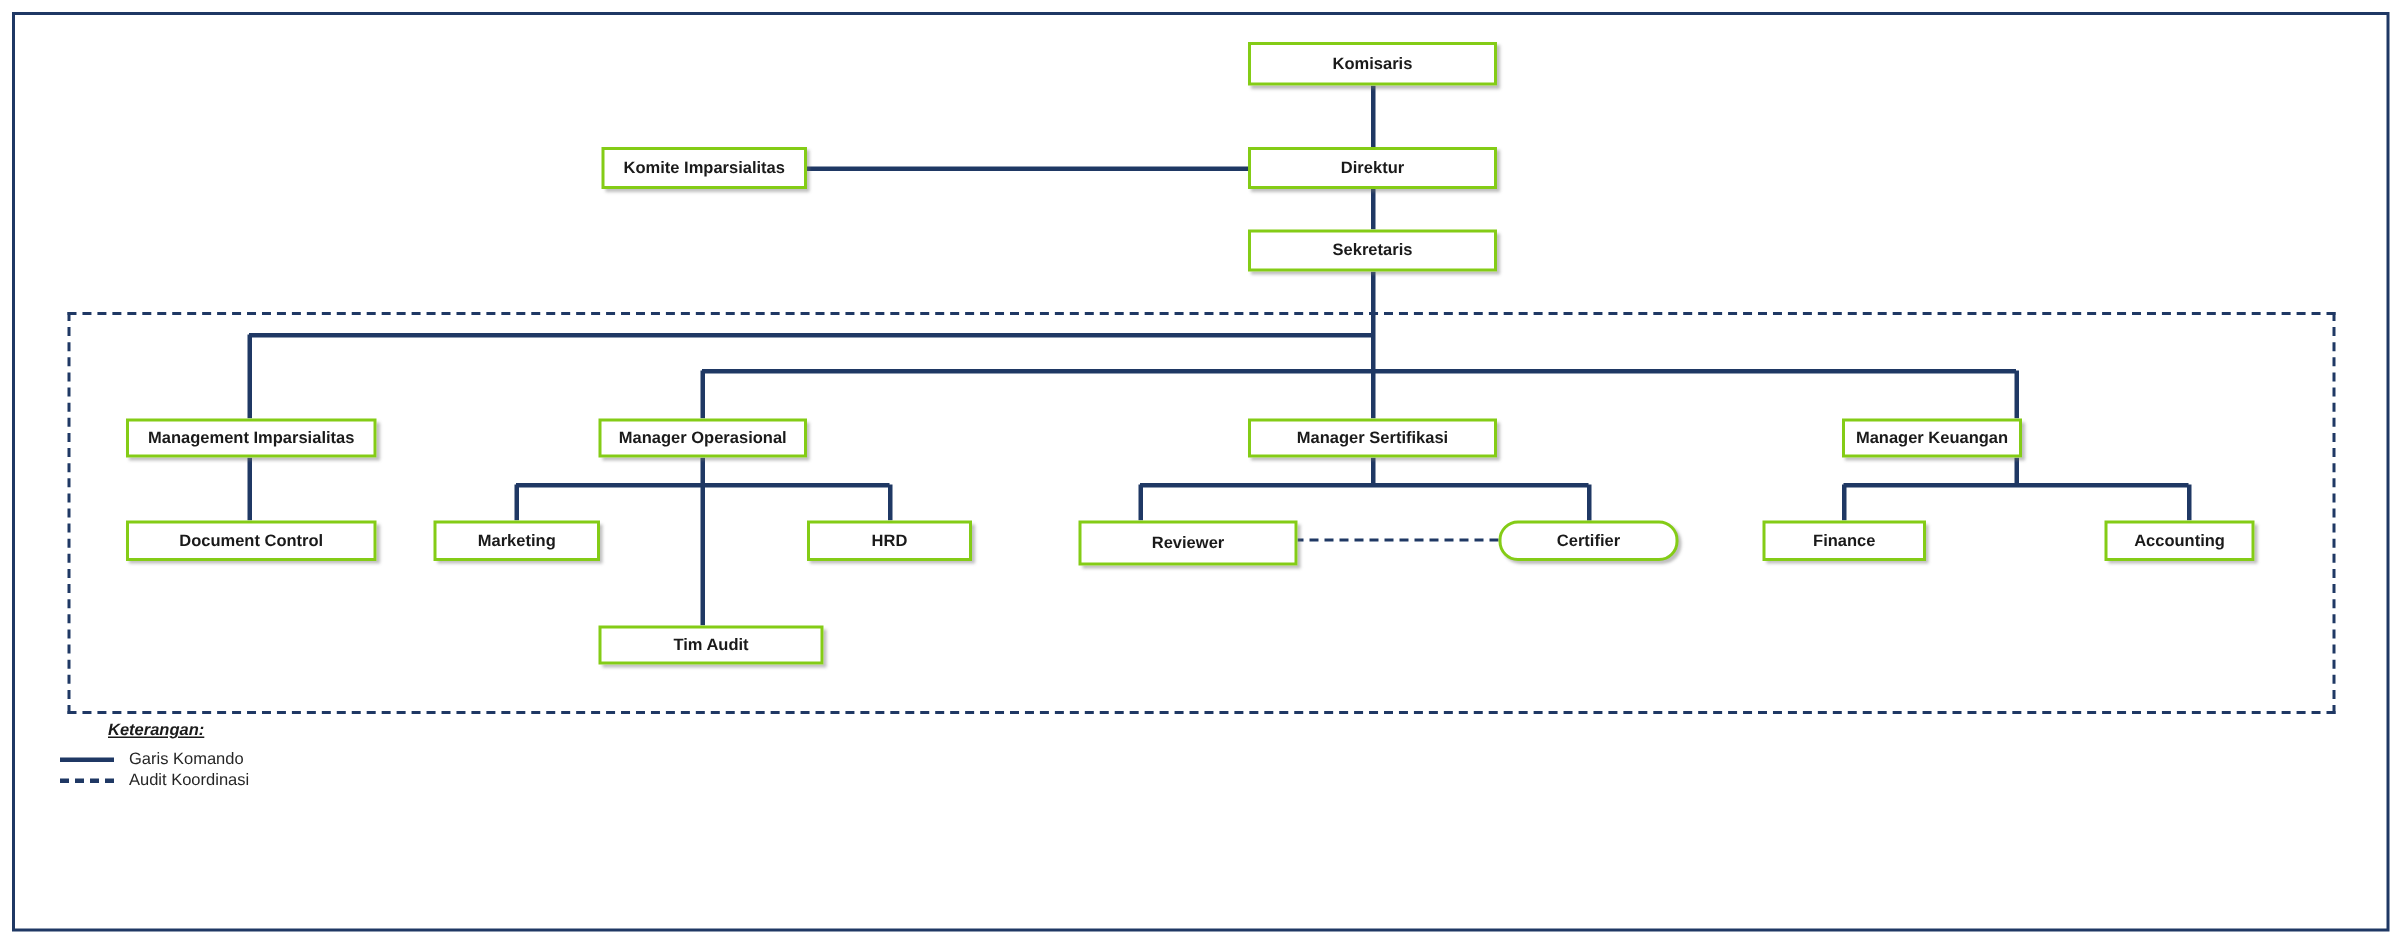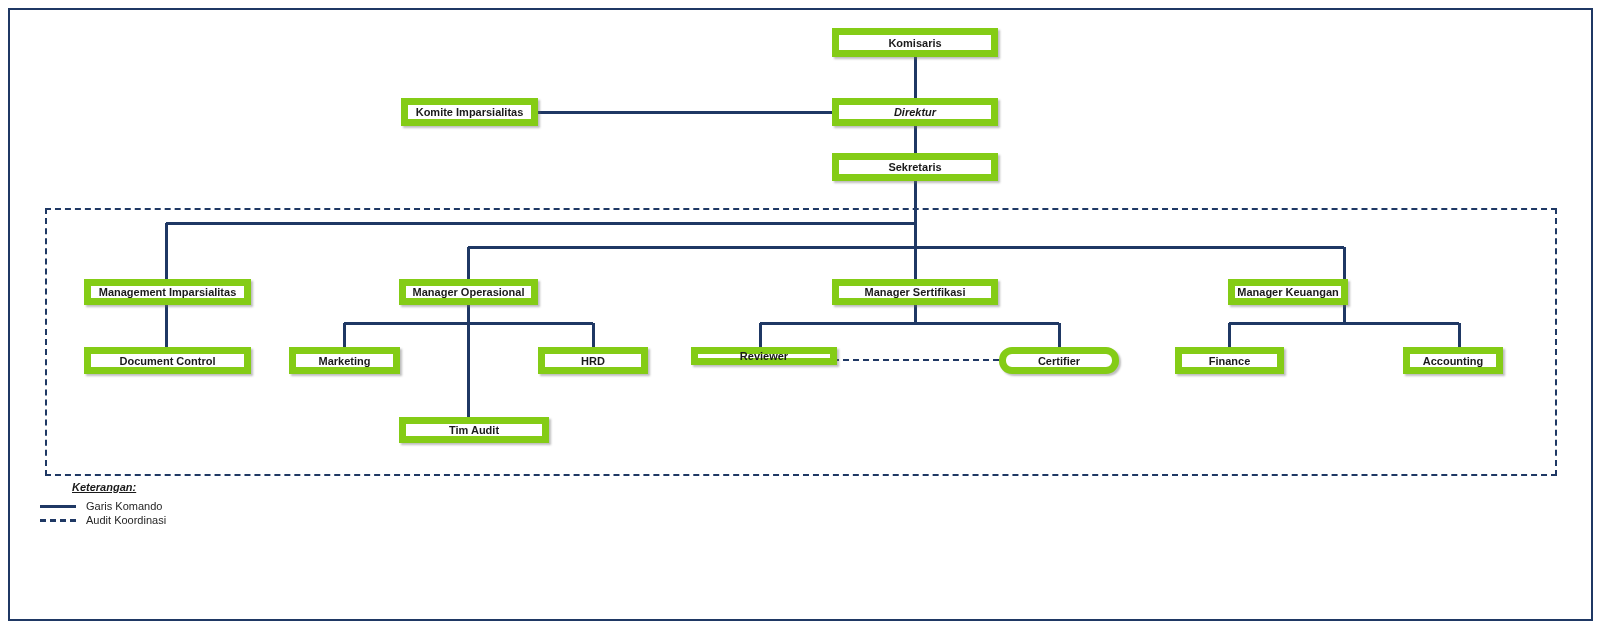--- a/index.html
+++ b/index.html
@@ -23,21 +23,21 @@
     background: transparent;
   }
   .connector { position: absolute; background: #1f3864; }
   .connector.dashed {
     background: transparent;
     border-top: 2.5px dashed #1f3864;
   }
   .node {
     position: absolute;
     background: #ffffff;
-    border: 7px solid #84cc16;
+    border: 2px solid #84cc16;
     box-shadow: 2px 2px 2px rgba(110,110,110,0.45);
     display: flex;
     align-items: center;
     justify-content: center;
     font-size: 11px;
     font-weight: bold;
     color: #1a1a1a;
     white-space: nowrap;
     box-sizing: border-box;
   }
@@ -97,30 +97,30 @@
       <div class="connector" style="left: 1057.5px; top: 323px; width: 3px; height: 24px;"></div>
       <div class="connector" style="left: 1342.5px; top: 305px; width: 3px; height: 18px;"></div>
       <div class="connector" style="left: 1229px; width: 230px; top: 321.5px; height: 3px;"></div>
       <div class="connector" style="left: 1227.5px; top: 323px; width: 3px; height: 24px;"></div>
       <div class="connector" style="left: 1457.5px; top: 323px; width: 3px; height: 24px;"></div>
       <div class="connector dashed" style="left: 833px; width: 166px; top: 359px; height: 0px;"></div>
     </div>
   <div id="layer-nodes">
       <div class="node" style="left: 832px; top: 28px; width: 166px; height: 29px;">Komisaris</div>
       <div class="node" style="left: 401px; top: 98px; width: 137px; height: 28px;">Komite Imparsialitas</div>
-      <div class="node" style="left: 832px; top: 98px; width: 166px; height: 28px; font-style: italic;">Direktur</div>
+      <div class="node" style="left: 832px; top: 98px; width: 166px; height: 28px;">Direktur</div>
       <div class="node" style="left: 832px; top: 153px; width: 166px; height: 28px;">Sekretaris</div>
       <div class="node" style="left: 84px; top: 279px; width: 167px; height: 26px;">Management Imparsialitas</div>
       <div class="node" style="left: 399px; top: 279px; width: 139px; height: 26px;">Manager Operasional</div>
       <div class="node" style="left: 832px; top: 279px; width: 166px; height: 26px;">Manager Sertifikasi</div>
       <div class="node" style="left: 1228px; top: 279px; width: 120px; height: 26px;">Manager Keuangan</div>
       <div class="node" style="left: 84px; top: 347px; width: 167px; height: 27px;">Document Control</div>
       <div class="node" style="left: 289px; top: 347px; width: 111px; height: 27px;">Marketing</div>
       <div class="node" style="left: 538px; top: 347px; width: 110px; height: 27px;">HRD</div>
-      <div class="node" style="left: 691px; top: 347px; width: 146px; height: 18px;">Reviewer</div>
+      <div class="node" style="left: 719px; top: 347px; width: 146px; height: 30px;">Reviewer</div>
       <div class="node" style="left: 999px; top: 347px; width: 120px; height: 27px; border-radius: 13px;">Certifier</div>
       <div class="node" style="left: 1175px; top: 347px; width: 109px; height: 27px;">Finance</div>
       <div class="node" style="left: 1403px; top: 347px; width: 100px; height: 27px;">Accounting</div>
       <div class="node" style="left: 399px; top: 417px; width: 150px; height: 26px;">Tim Audit</div>
     </div>
 
   <div class="legend">
     <div class="legend-title">Keterangan:</div>
     <div class="legend-row">
       <span class="swatch solid"></span>

